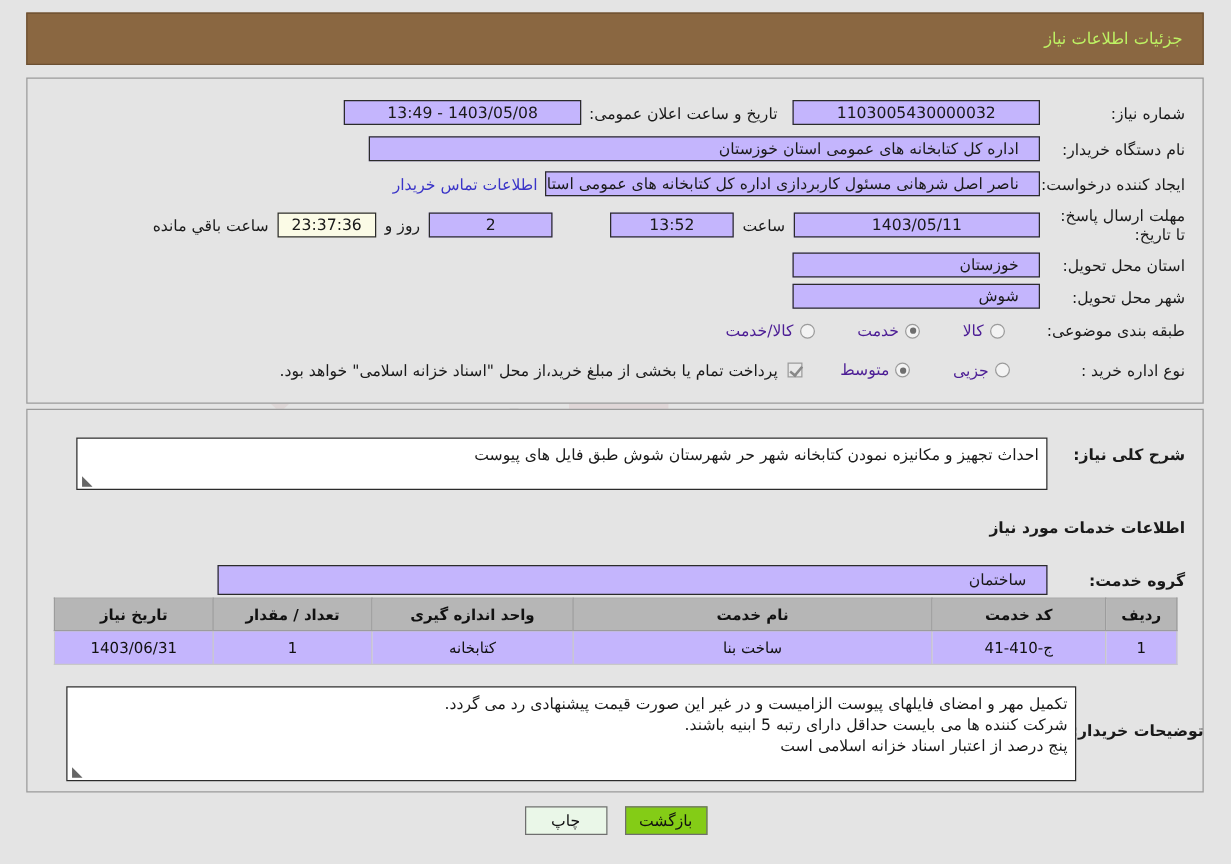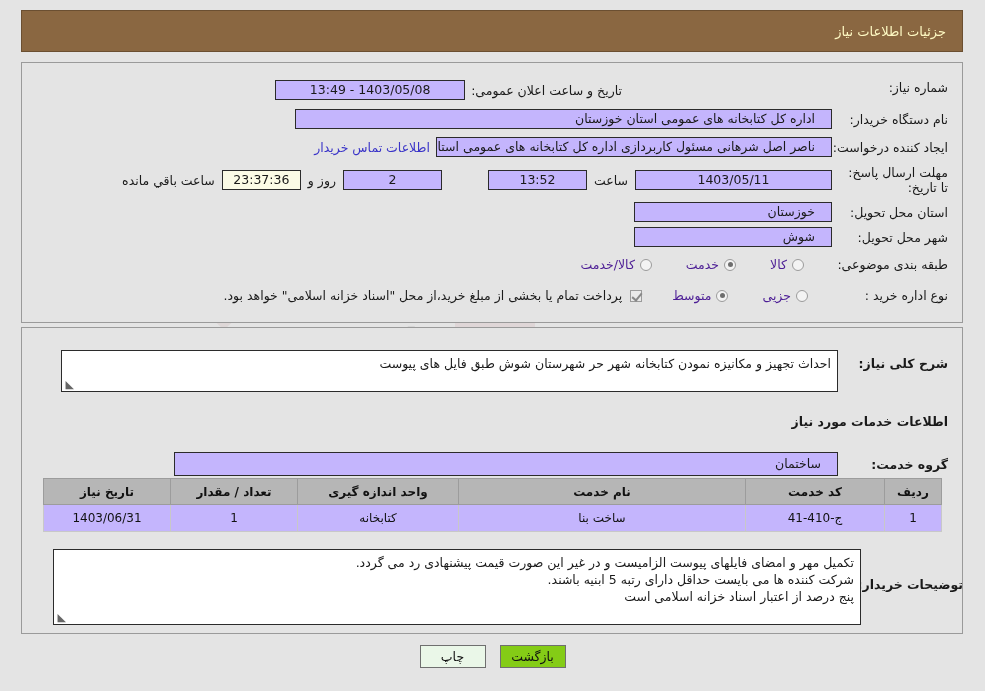--- a/index.html
+++ b/index.html
@@ -66,21 +66,21 @@
     height: 42px;
     background: #8a6741;
     border: 1px solid #6b4f31;
     box-sizing: border-box;
     display: flex;
     align-items: center;
     justify-content: flex-start;
     z-index: 2;
   }
   .header-title {
-    color: #fef9c3;
+    color: #bef264;
     font-size: 13px;
     padding-right: 16px;
     margin-left: 46px;
   }
 
   
   .panel {
     position: absolute;
     border: 1px solid #9a9a9a;
     background: #e4e4e4;
@@ -268,20 +268,21 @@
   </div>
 
   <div class="header-bar">
     <span class="header-title">جزئیات اطلاعات نیاز</span>
   </div>
 
   <div class="panel panel-top">
 
     <div class="frow" style="right:14px; top:17px;">
       <span class="lbl" style="width:110px;">شماره نیاز:</span>
+      <span class="fbox" style="width:198px; margin-right:6px;">1103005430000032</span>
     </div>
     <div class="frow" style="right:340px; top:17px;">
       <span class="lbl">تاریخ و ساعت اعلان عمومی:</span>
       <span class="fbox" style="width:190px; margin-right:6px;">1403/05/08 - 13:49</span>
     </div>
 
     <div class="frow" style="right:14px; top:46px;">
       <span class="lbl" style="width:110px;">نام دستگاه خریدار:</span>
       <span class="fbox r" style="width:537px; margin-right:6px;">اداره کل کتابخانه های عمومی استان خوزستان</span>
     </div>
@@ -328,21 +329,21 @@
         <span class="radio-lbl">کالا/خدمت</span>
       </span>
     </div>
 
     <div class="frow" style="right:14px; top:225px;">
       <span class="lbl" style="width:110px;">نوع اداره خرید :</span>
       <span class="radio-group" style="margin-right:30px;">
         <span class="radio"></span>
         <span class="radio-lbl">جزیی</span>
       </span>
-      <span class="radio-group" style="margin-right:34px;">
+      <span class="radio-group" style="margin-right:34px;font-family:Liberation Serif, serif;">
         <span class="radio on"></span>
         <span class="radio-lbl">متوسط</span>
       </span>
       <span class="cbox on" style="margin-right:30px;"></span>
       <span class="lbl" style="margin-right:8px;">پرداخت تمام یا بخشی از مبلغ خرید،از محل "اسناد خزانه اسلامی" خواهد بود.</span>
     </div>
   </div>
 
   <div class="panel panel-mid">
 

